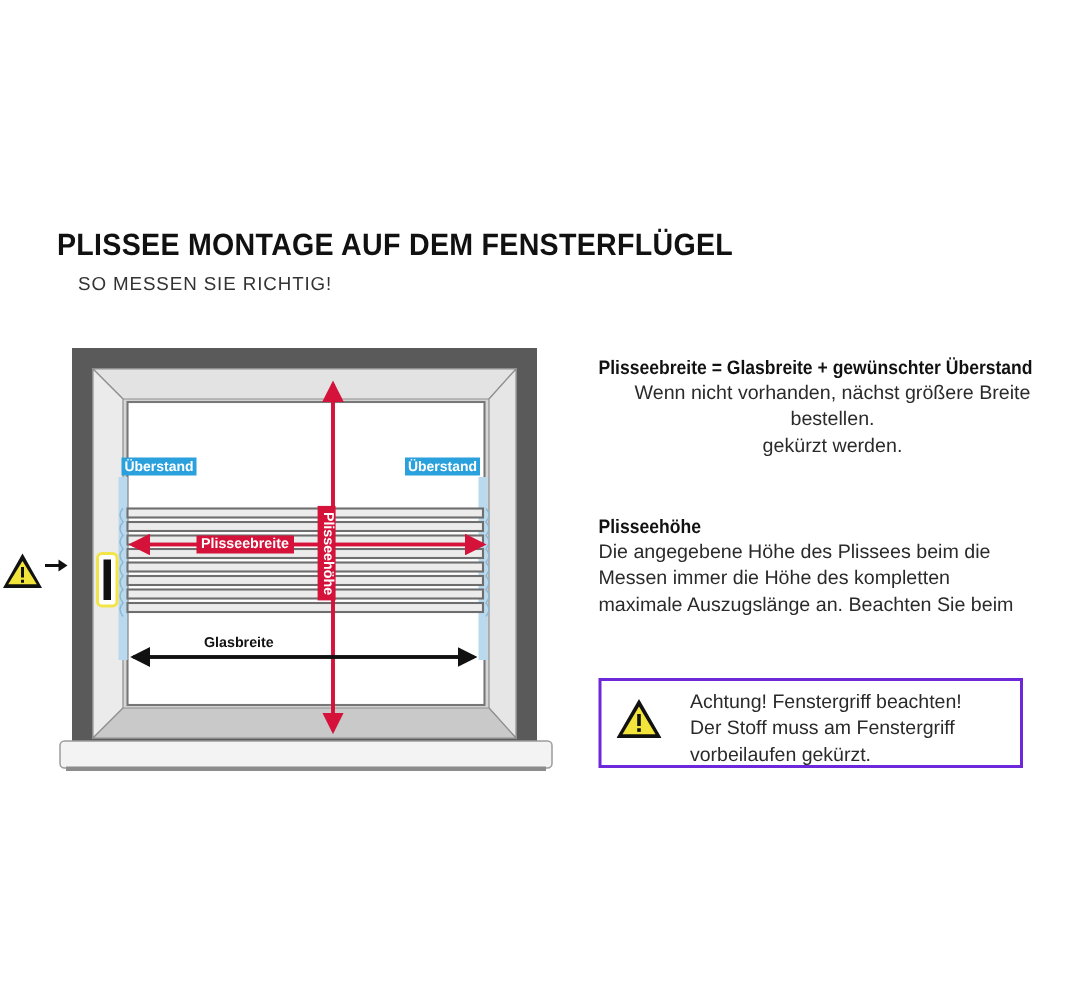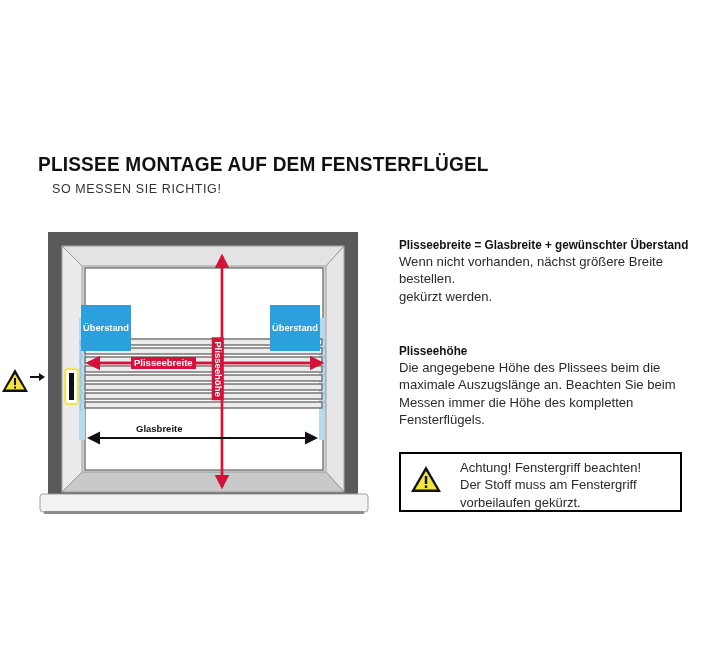--- a/index.html
+++ b/index.html
@@ -6,29 +6,29 @@
   body { width:711px; height:671px; position:relative; overflow:hidden; font-family:"Liberation Sans", sans-serif; color:#1a1a1a; }
   .abs { position:absolute; }
   .title { left:38px; top:152px; font-size:20.5px; font-weight:bold; letter-spacing:0.2px; color:#111; font-family:"Liberation Sans", sans-serif; transform:scaleX(0.93); transform-origin:left; white-space:nowrap; }
   .subtitle { left:52px; top:182px; font-size:12.5px; color:#333; letter-spacing:0.6px; white-space:nowrap; }
 
   .diagram { left:0; top:0; width:711px; height:671px; }
 
   .info { left:399px; width:312px; font-size:13.1px; line-height:17.2px; color:#2a2a2a; }
   .info .h { font-weight:bold; color:#111; font-size:13px; transform:scaleX(0.9); transform-origin:left; white-space:nowrap; display:block; }
   .info p { margin:0; }
-  .sec1 { top:236px; }
+  .sec1 { top:236px;text-align:center; }
   .sec2 { top:342px; }
 
-  .warnbox { left:399px; top:452px; width:283px; height:60px; border:2px solid #000000; box-sizing:border-box; background:#fff; }
+  .warnbox { left:399px; top:452px; width:283px; height:60px; border:2px solid #6d28d9; box-sizing:border-box; background:#fff; }
   .warnbox .ico { position:absolute; left:10px; top:12px; width:30px; height:26px; }
   .warnbox .txt { position:absolute; left:59px; top:5px; font-size:13px; line-height:17.3px; color:#2a2a2a; }
 
   .lbl-red { position:absolute; background:#d4123a; color:#fff; font-weight:bold; font-size:9.5px; line-height:12px; padding:0 3px; white-space:nowrap; }
-  .lbl-blue { position:absolute; background:#2aa0dc; color:#fff; font-weight:bold; font-size:9.3px; line-height:12px; padding:17px 2px; white-space:nowrap; }
+  .lbl-blue { position:absolute; background:#2aa0dc; color:#fff; font-weight:bold; font-size:9.3px; line-height:12px; padding:0 2px; white-space:nowrap; }
   .lbl-black { position:absolute; color:#111; font-weight:bold; font-size:9.5px; white-space:nowrap; }
 </style>
 </head>
 <body>
 
 <div class="abs title">PLISSEE MONTAGE AUF DEM FENSTERFLÜGEL</div>
 <div class="abs subtitle">SO MESSEN SIE RICHTIG!</div>
 
 <div class="abs diagram">
   <svg width="711" height="671" viewBox="0 0 711 671" style="position:absolute;left:0;top:0;">
@@ -110,23 +110,22 @@
 <div class="abs info sec1">
   <span class="h">Plisseebreite = Glasbreite + gewünschter Überstand</span>
   <p>Wenn nicht vorhanden, nächst größere Breite</p>
   <p>bestellen.</p>
   <p>gekürzt werden.</p>
 </div>
 
 <div class="abs info sec2">
   <span class="h">Plisseehöhe</span>
   <p>Die angegebene Höhe des Plissees beim die</p>
+  <p>Messen immer die Höhe des kompletten</p>
   <p>maximale Auszugslänge an. Beachten Sie beim</p>
-  <p>Messen immer die Höhe des kompletten</p>
-  <p>Fensterflügels.</p>
 </div>
 
 <div class="abs warnbox">
   <svg class="ico" viewBox="0 0 30 26">
     <polygon points="15,0 30,26 0,26" fill="#111"></polygon>
     <polygon points="15,5 26,23.5 4,23.5" fill="#f3e43c"></polygon>
     <rect x="13.8" y="10" width="2.4" height="8" fill="#111"></rect>
     <rect x="13.8" y="19.5" width="2.4" height="2.4" fill="#111"></rect>
   </svg>
   <div class="txt">

